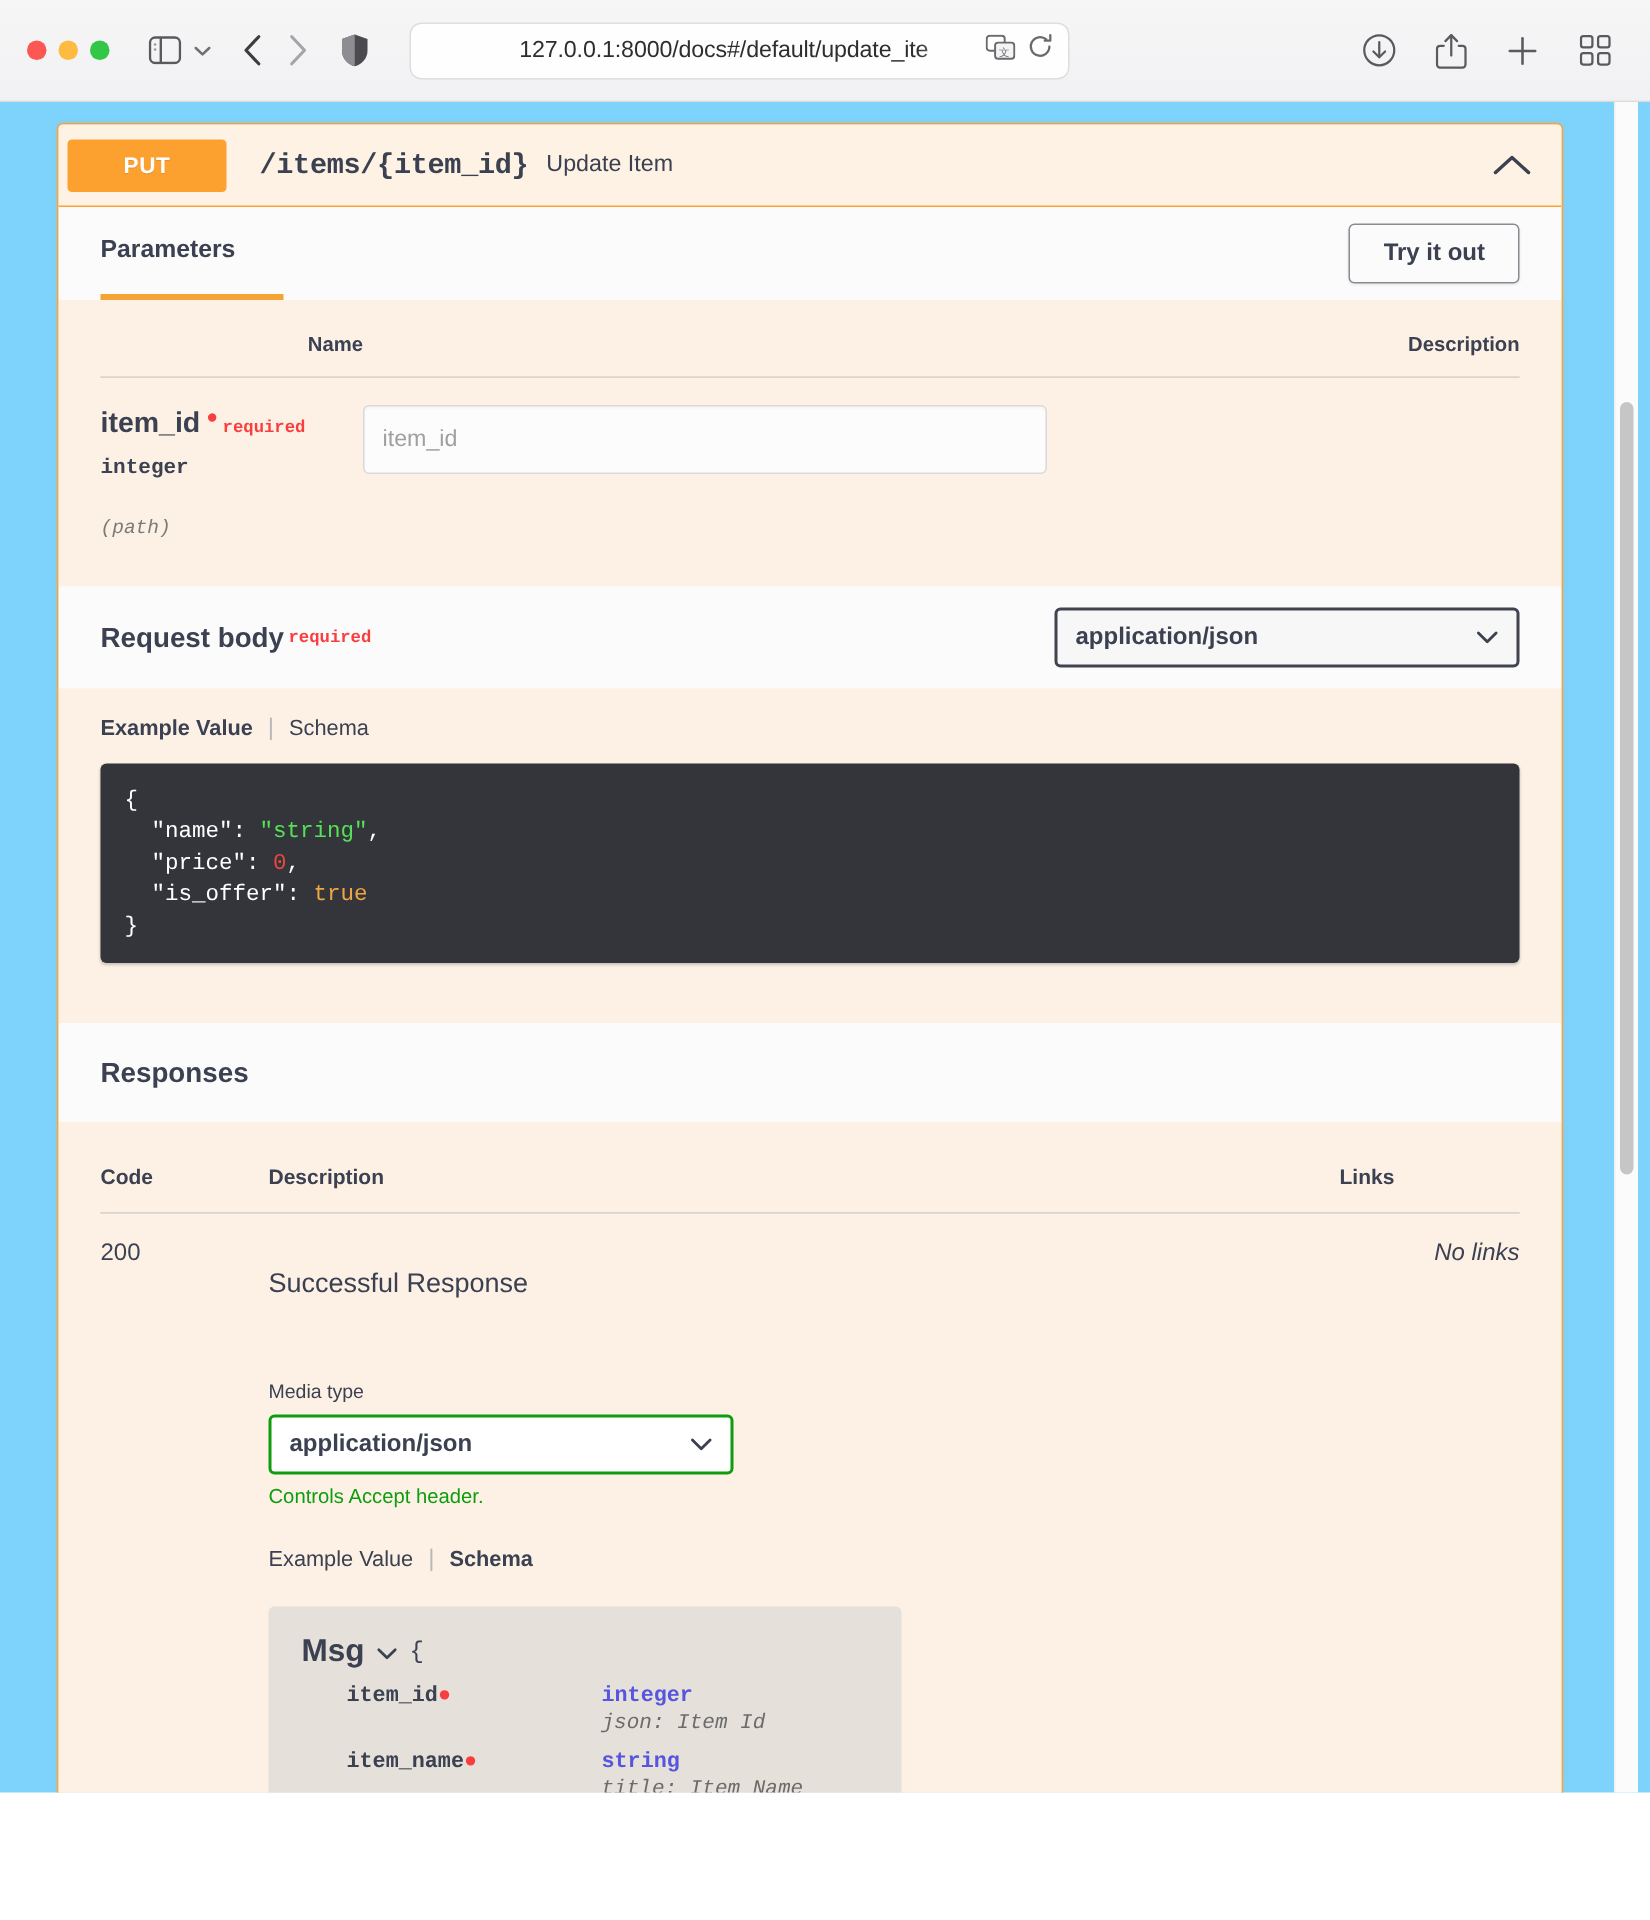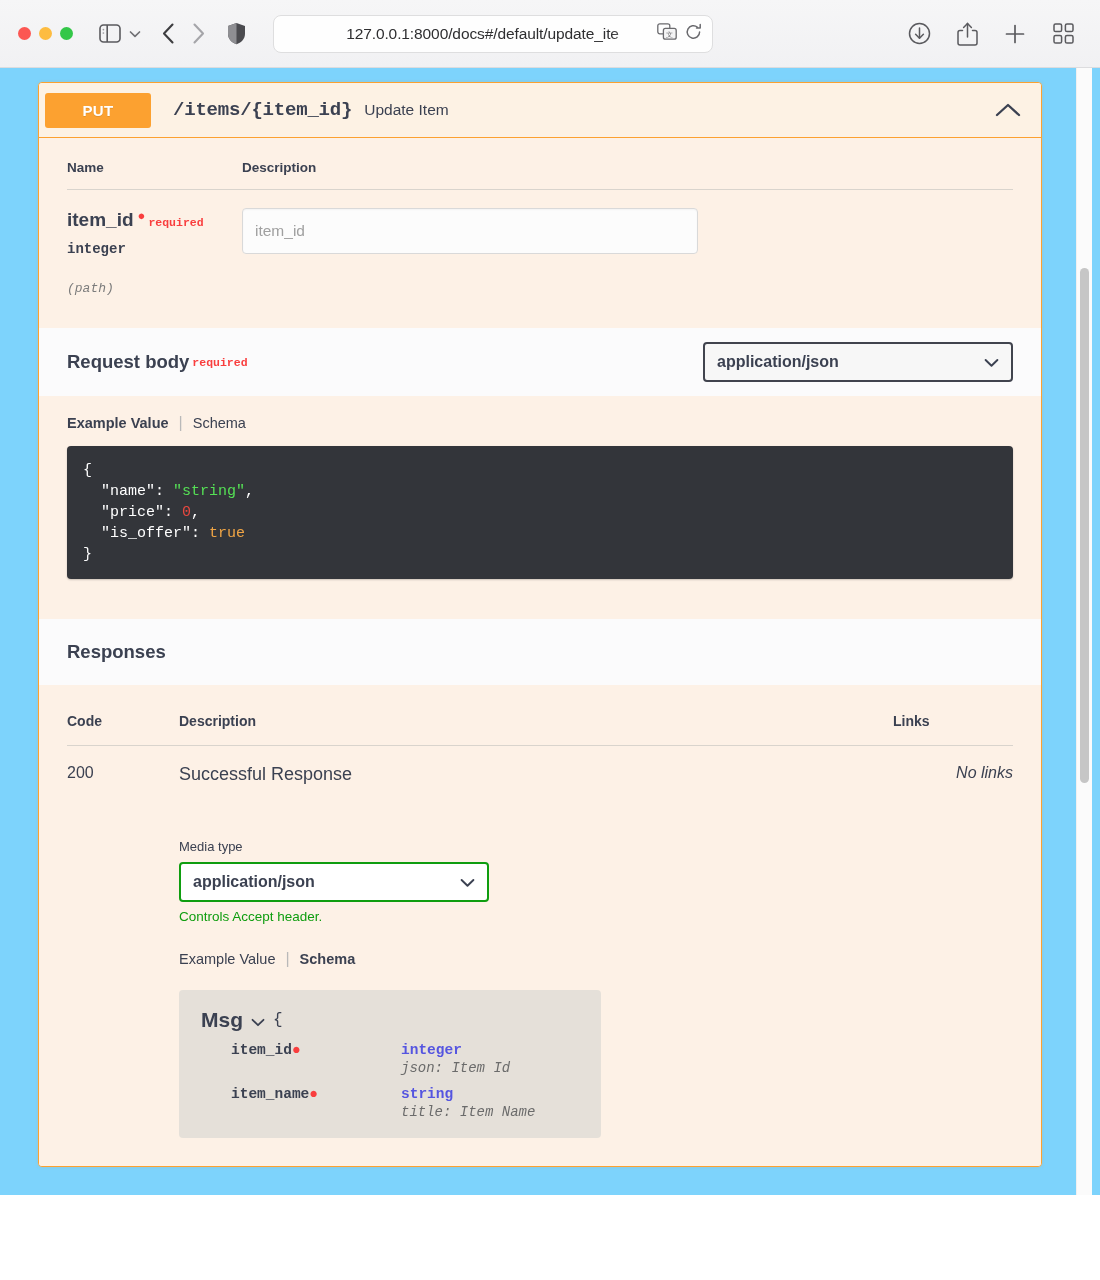--- a/index.html
+++ b/index.html
@@ -154,21 +154,21 @@
     box-shadow: 0 1px 2px rgba(0,0,0,.08);
     cursor: pointer;
   }
 
   .params-body {
     background: #fdf1e6;
     padding: 22px 28px 26px 28px;
   }
   .table { width: 100%; border-collapse: collapse; }
   .table th {
-    text-align: left;
+    text-align: right;
     font-size: 13.5px;
     font-weight: 700;
     color: #3b4151;
     padding: 0 0 14px 0;
     border-bottom: 1px solid #d9d4cd;
   }
   .th-name { width: 175px; }
   .table td { padding: 18px 0 6px 0; vertical-align: top; }
   .param-name {
     font-size: 19px;
@@ -268,21 +268,21 @@
   .resp-table th {
     text-align: left;
     font-size: 14px; font-weight: 700; color: #3b4151;
     padding-bottom: 16px;
     border-bottom: 1px solid #d9d4cd;
   }
   .th-code { width: 112px; }
   .th-links { text-align: right; width: 120px; }
   .resp-table td { padding-top: 18px; vertical-align: top; }
   .code-200 { font-size: 16px; color: #3b4151; }
-  .resp-desc { font-size: 18px; color: #3b4151; }
+  .resp-desc { font-size: 18px; color: #3b4151; margin-top: 18px; }
   .no-links { font-size: 16px; font-style: italic; color: #3b4151; text-align: right; }
 
   .media-label { font-size: 13px; color: #3b4151; margin-top: 54px; }
   .accept-note { font-size: 13.5px; color: #0f9d0f; margin-top: 7px; }
 
   .schema-box {
     margin-top: 22px;
     background: #e5e0d9;
     border-radius: 4px;
     padding: 18px 22px;
@@ -424,20 +424,25 @@
       <span class="http-method">PUT</span>
       <span class="op-path">/items/{item_id}</span>
       <span class="op-desc">Update Item</span>
       <span class="op-toggle">
         <svg width="26" height="16" viewBox="0 0 26 16" fill="none" stroke="#3b4151" stroke-width="2.3" stroke-linecap="round" stroke-linejoin="round">
             <polyline points="2,13 13,3 24,13"></polyline>
           </svg>
       </span>
     </div>
 
+    <div class="tabs-row">
+      <span class="tab-parameters">Parameters</span>
+      <button class="try-btn">Try it out</button>
+      <span class="tab-underline"></span>
+    </div>
 
     <div class="params-body">
       <table class="table">
         <thead>
           <tr>
             <th class="th-name">Name</th>
             <th>Description</th>
           </tr>
         </thead>
         <tbody>

